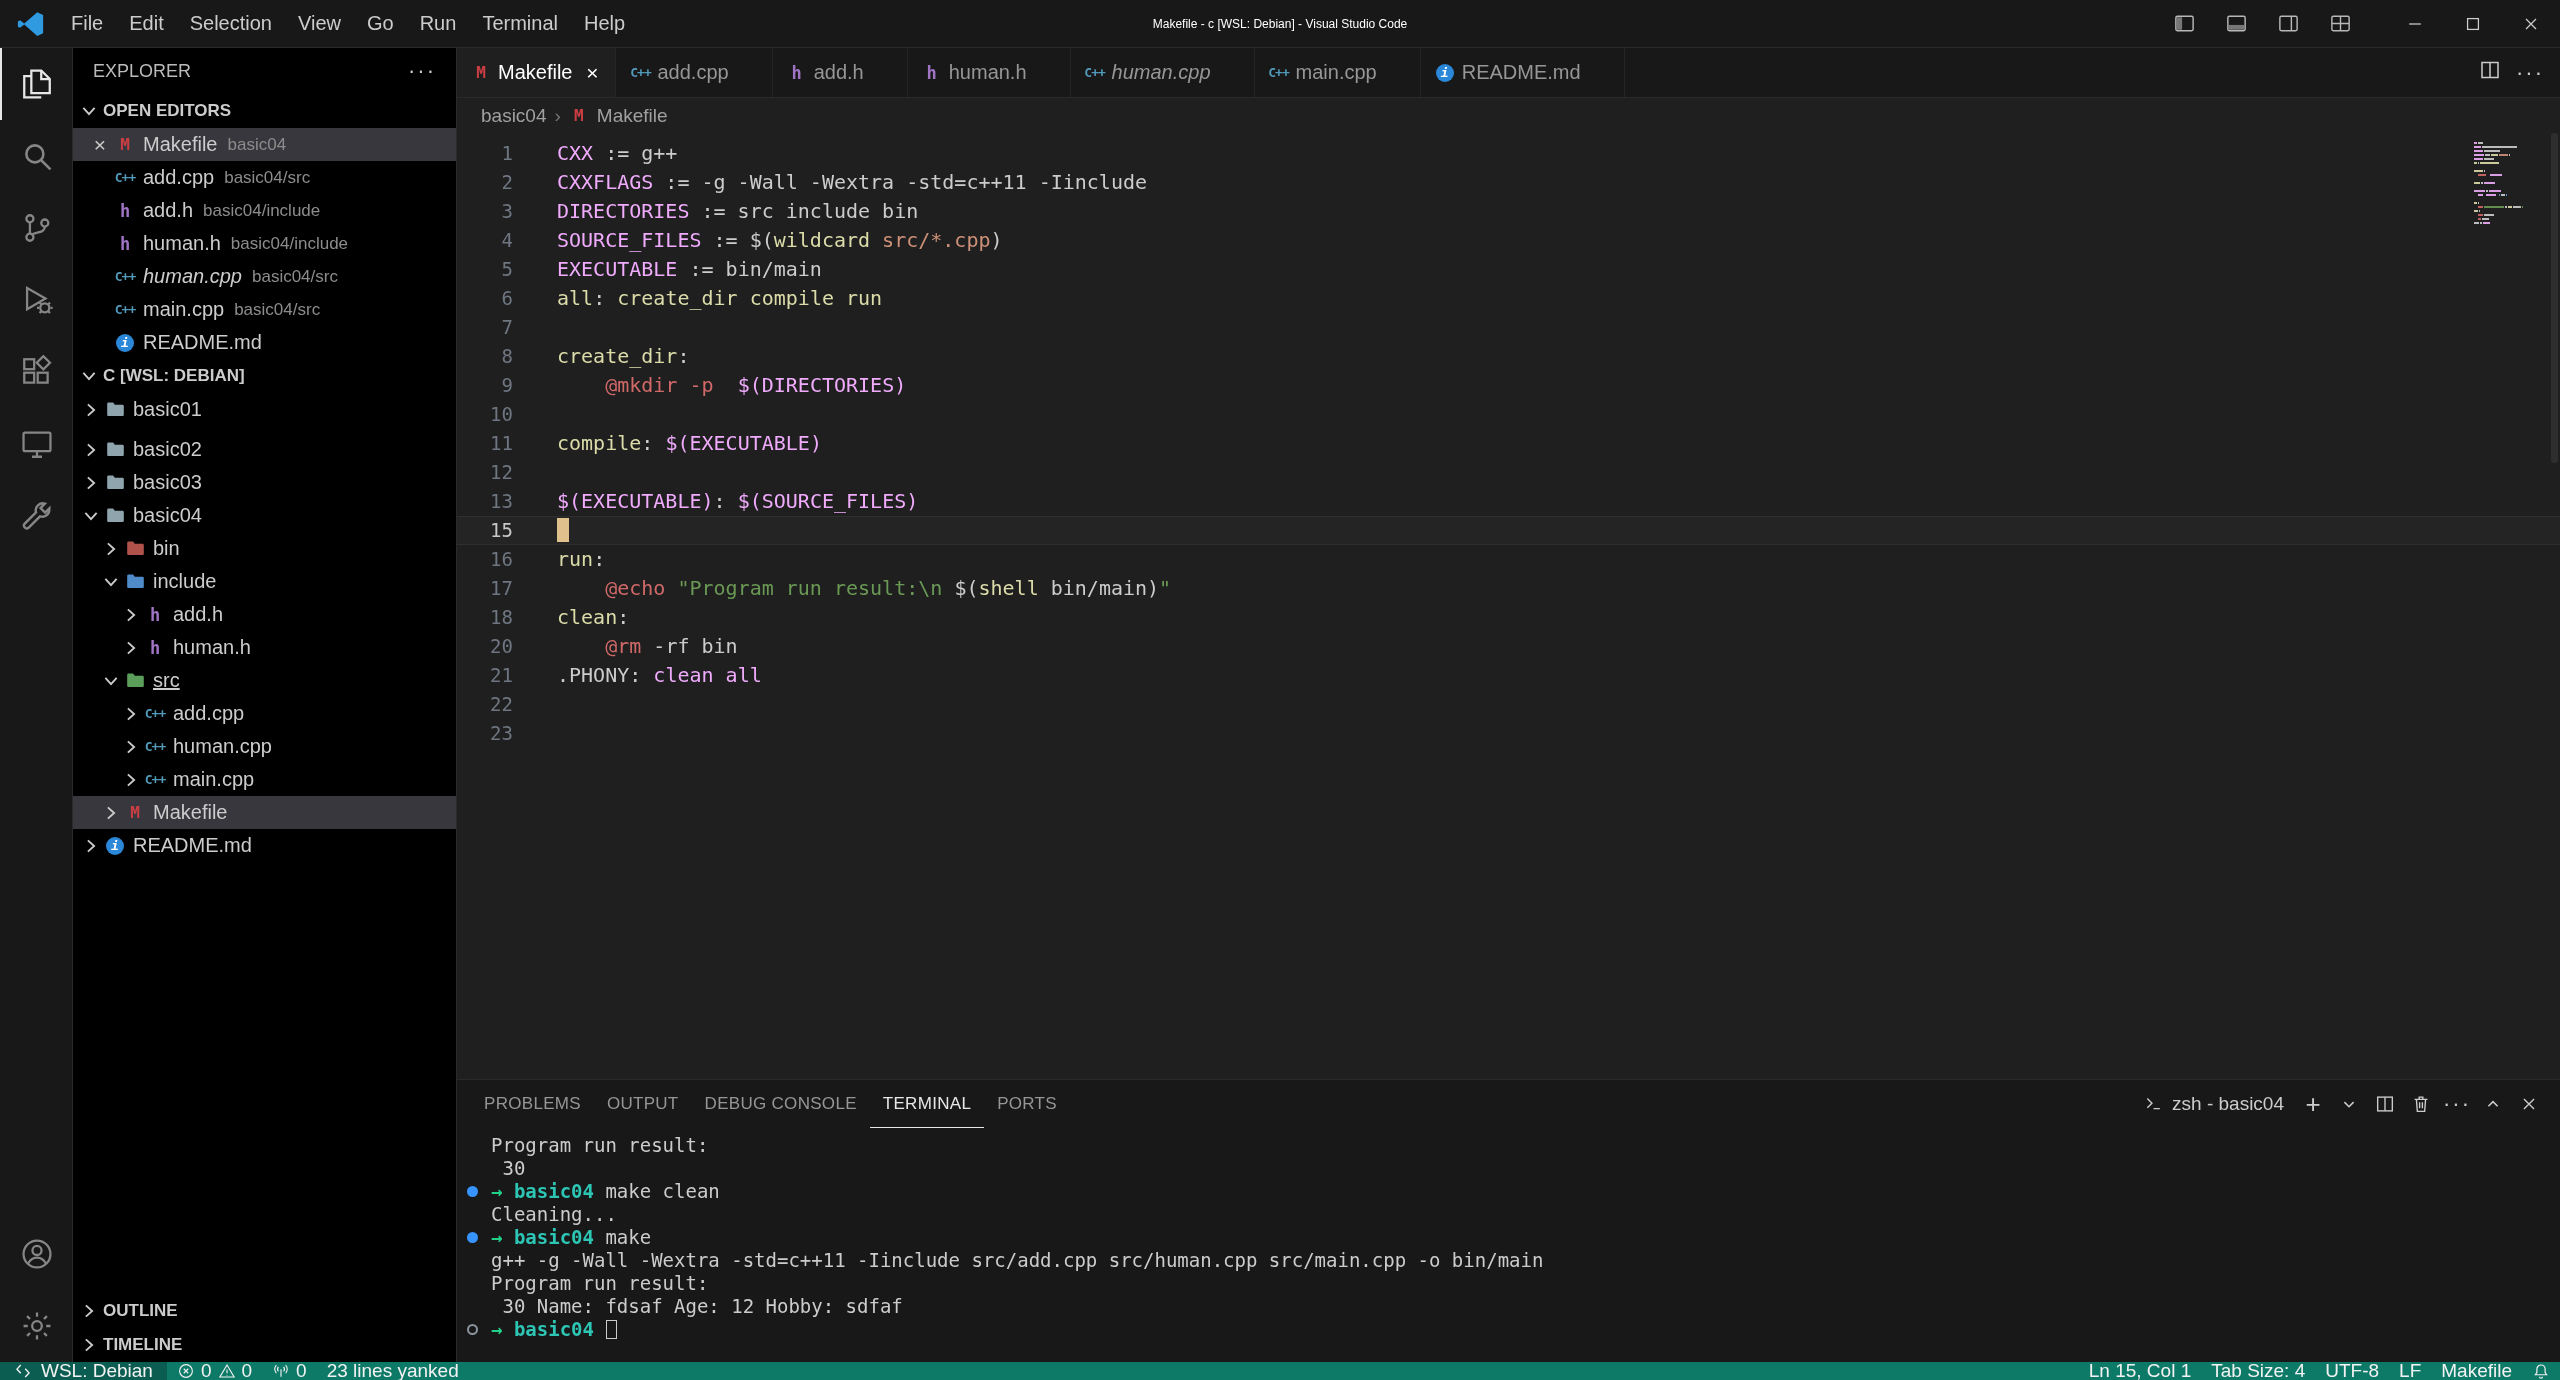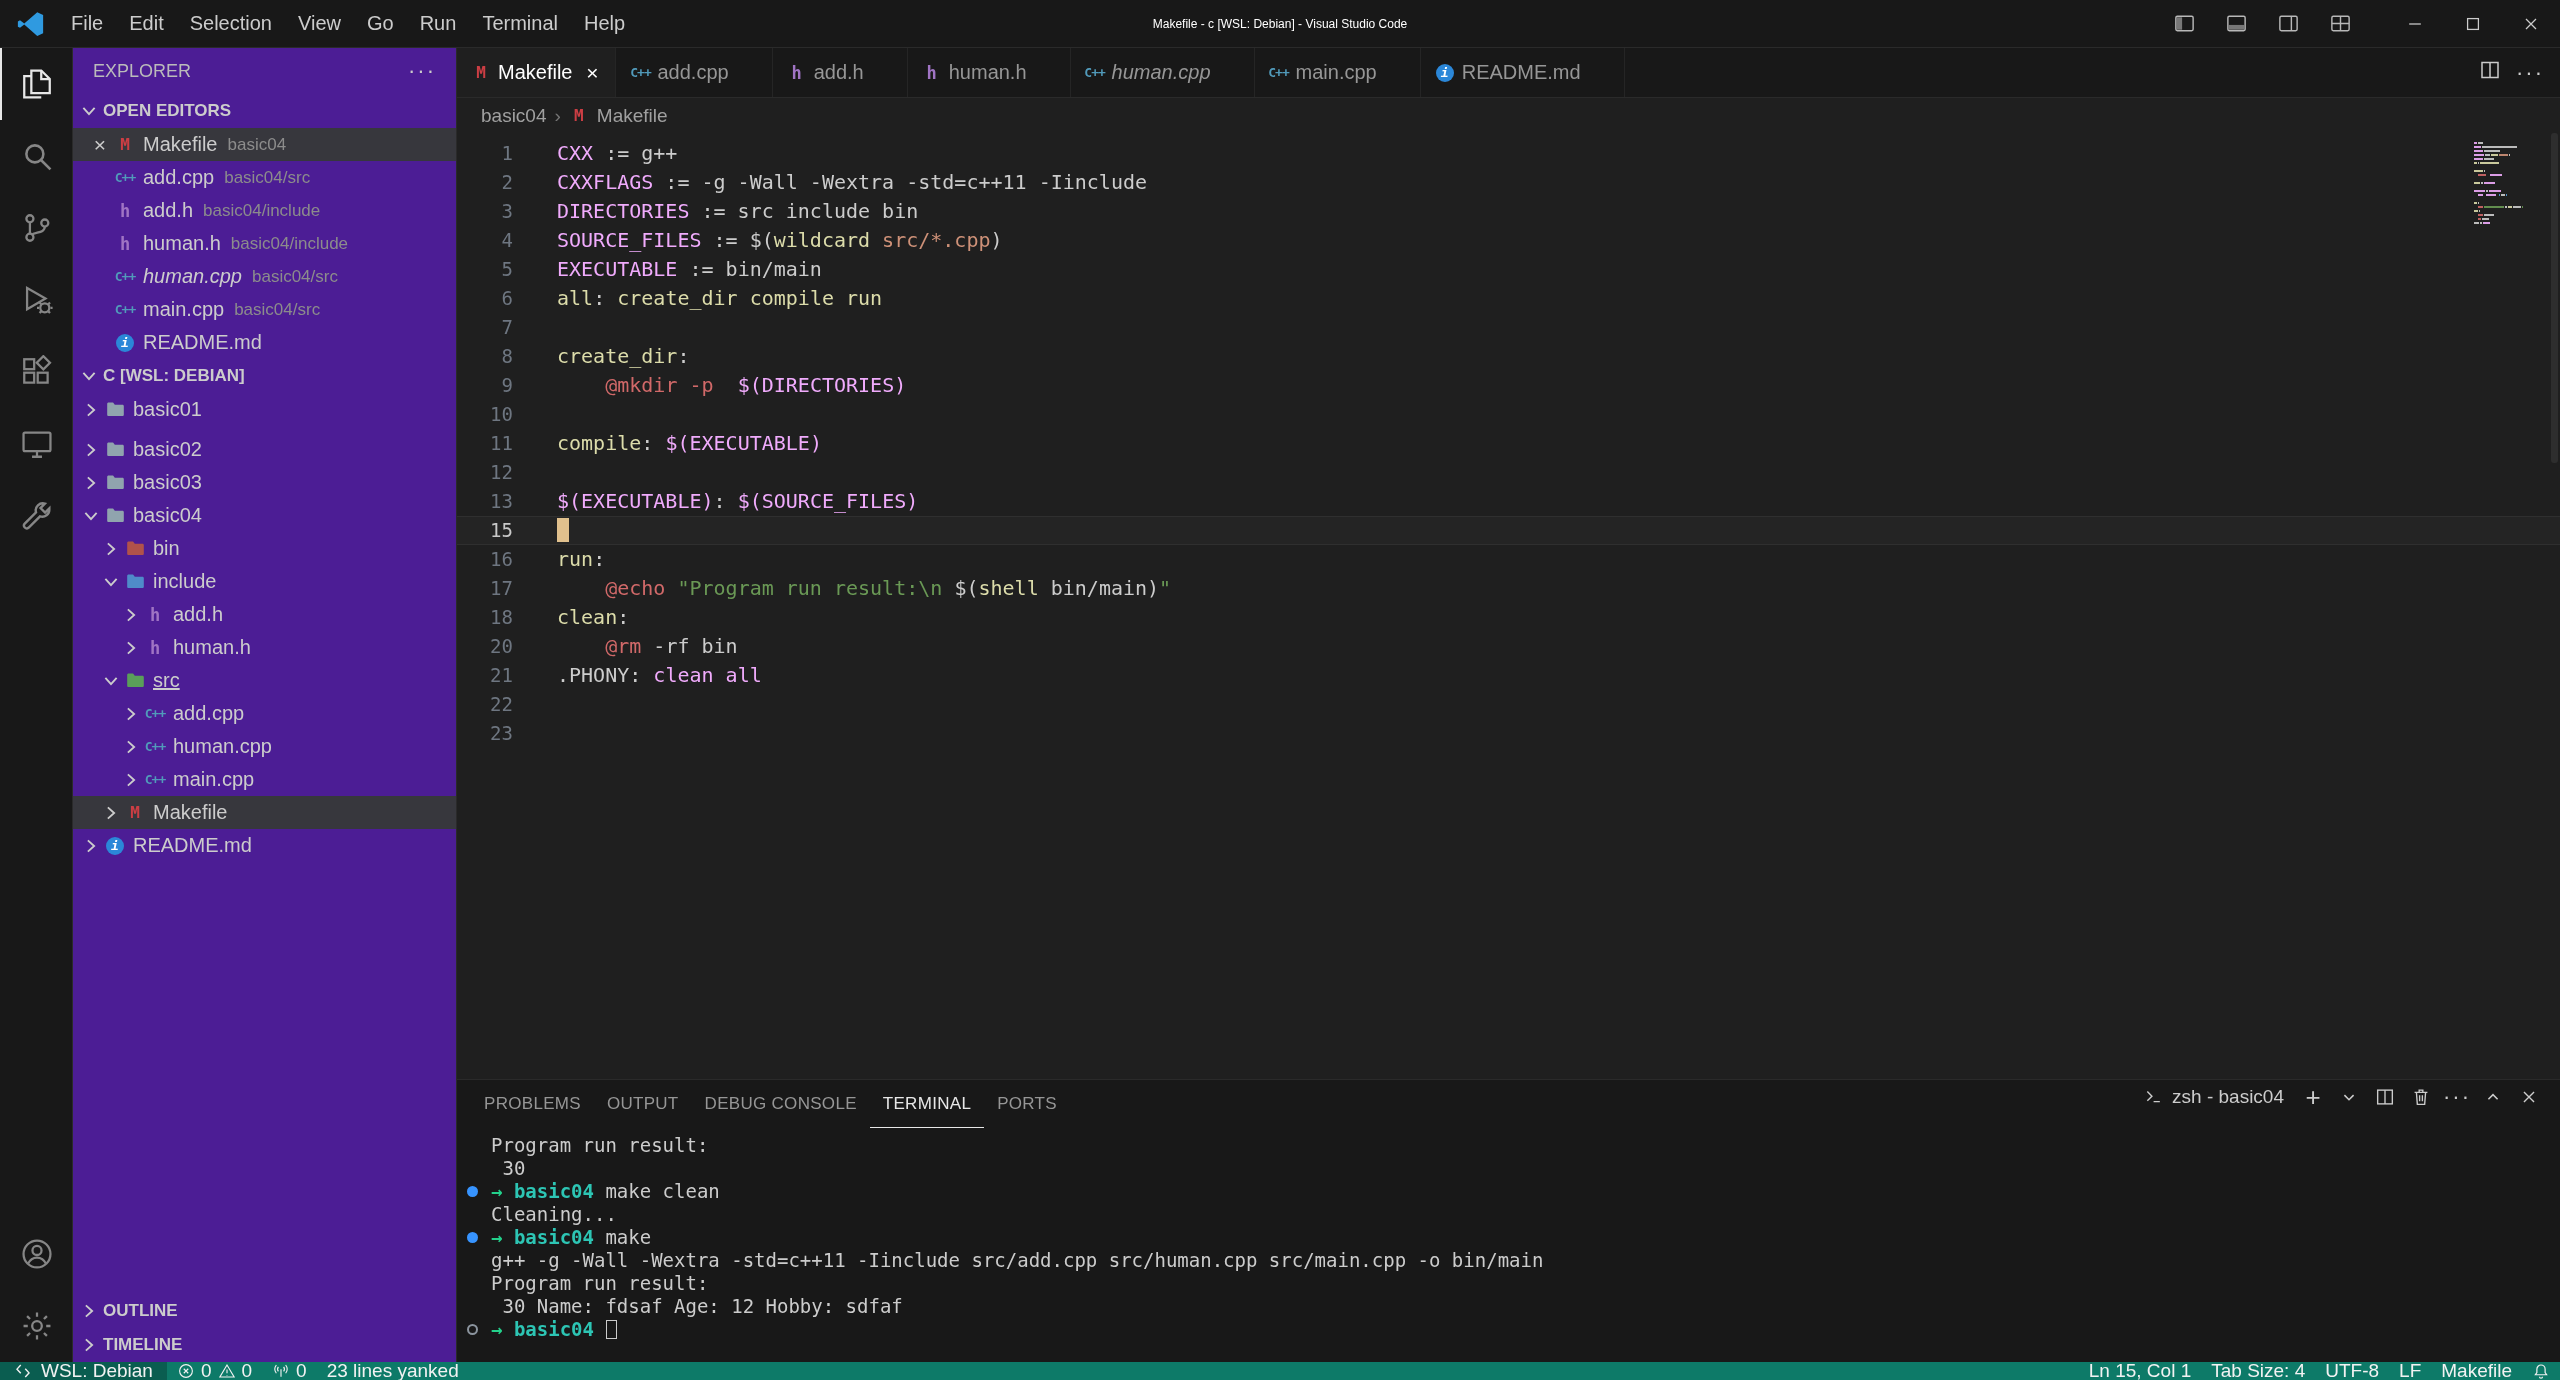--- a/index.html
+++ b/index.html
@@ -22,21 +22,21 @@
 
   
   .mid{flex:1;display:flex;min-height:0}
 
   .activitybar{width:73px;background:#181818;border-right:1px solid #2a2a2a;display:flex;flex-direction:column;justify-content:space-between;flex:none}
   .ab-item{height:72px;display:flex;align-items:center;justify-content:center;color:#868686;border-left:2px solid transparent}
   .ab-item svg{width:34px;height:34px}
   .ab-item.active{color:#e7e7e7;border-left-color:#e7e7e7}
 
   
-  .sidebar{width:384px;background:#4c1d95;border-right:1px solid #2a2a2a;display:flex;flex-direction:column;flex:none}
+  .sidebar{width:384px;background:#000000;border-right:1px solid #2a2a2a;display:flex;flex-direction:column;flex:none}
   .sb-title{height:46px;display:flex;align-items:center;justify-content:space-between;padding:0 20px;font-size:18px;color:#bbbbbb;flex:none}
   .sb-more{font-size:22px;letter-spacing:2px;color:#cccccc}
   .sec-head{height:34px;display:flex;align-items:center;font-weight:700;font-size:17px;color:#cccccc;padding-left:4px;gap:2px;flex:none}
   .chev{width:24px;height:24px;display:flex;align-items:center;justify-content:center;color:#cccccc;flex:none}
   .chev svg{width:20px;height:20px}
   .chev.open svg{transform:rotate(90deg)}
   .section{flex:none}
   .section.grow{flex:1;min-height:0;overflow:hidden;display:flex;flex-direction:column}
   .oe-row{height:33px;display:flex;align-items:center;padding-left:14px;color:#cccccc}
   .oe-row.sel{background:#37373d}
@@ -83,21 +83,21 @@
 
   #minimap{position:absolute;top:8px;right:20px;width:66px;opacity:.9}
   .mm-line{height:4px;display:flex;align-items:center}
   .mm-line span{height:2px;display:block;margin-right:1px;background:currentColor}
   .mm-line span.tk-sp{background:transparent}
   .scrollbar{position:absolute;top:0;right:0;width:12px;height:100%}
   .sthumb{position:absolute;top:0;right:2px;width:7px;height:330px;background:#4a4a4a;opacity:.35;border-radius:3px}
 
   
   .panel{height:283px;background:#181818;border-top:1px solid #2a2a2a;flex:none;display:flex;flex-direction:column}
-  .panel-head{height:48px;display:flex;align-items:flex-start;padding:0 14px;flex:none}
+  .panel-head{height:48px;display:flex;align-items:center;padding:0 14px;flex:none}
   #ptabs{display:flex}
   .ptab{padding:0 13px;height:48px;display:flex;align-items:center;font-size:17px;color:#969696;letter-spacing:.3px}
   .ptab.active{color:#e7e7e7;box-shadow:inset 0 -1px 0 #e7e7e7}
   .panel-actions{margin-left:auto;display:flex;align-items:center;gap:2px;color:#cccccc}
   .term-select{display:flex;align-items:center;gap:8px;font-size:19px;margin-right:10px}
   .term-select svg{width:20px;height:20px}
   .pa-btn{width:34px;height:34px;display:flex;align-items:center;justify-content:center;border-radius:6px}
   .pa-btn svg{width:22px;height:22px}
   .pa-plus{font-size:26px;font-weight:400}
   #term{flex:1;padding:6px 0 0 34px;font-family:"DejaVu Sans Mono",monospace;font-size:19px;overflow:hidden}

